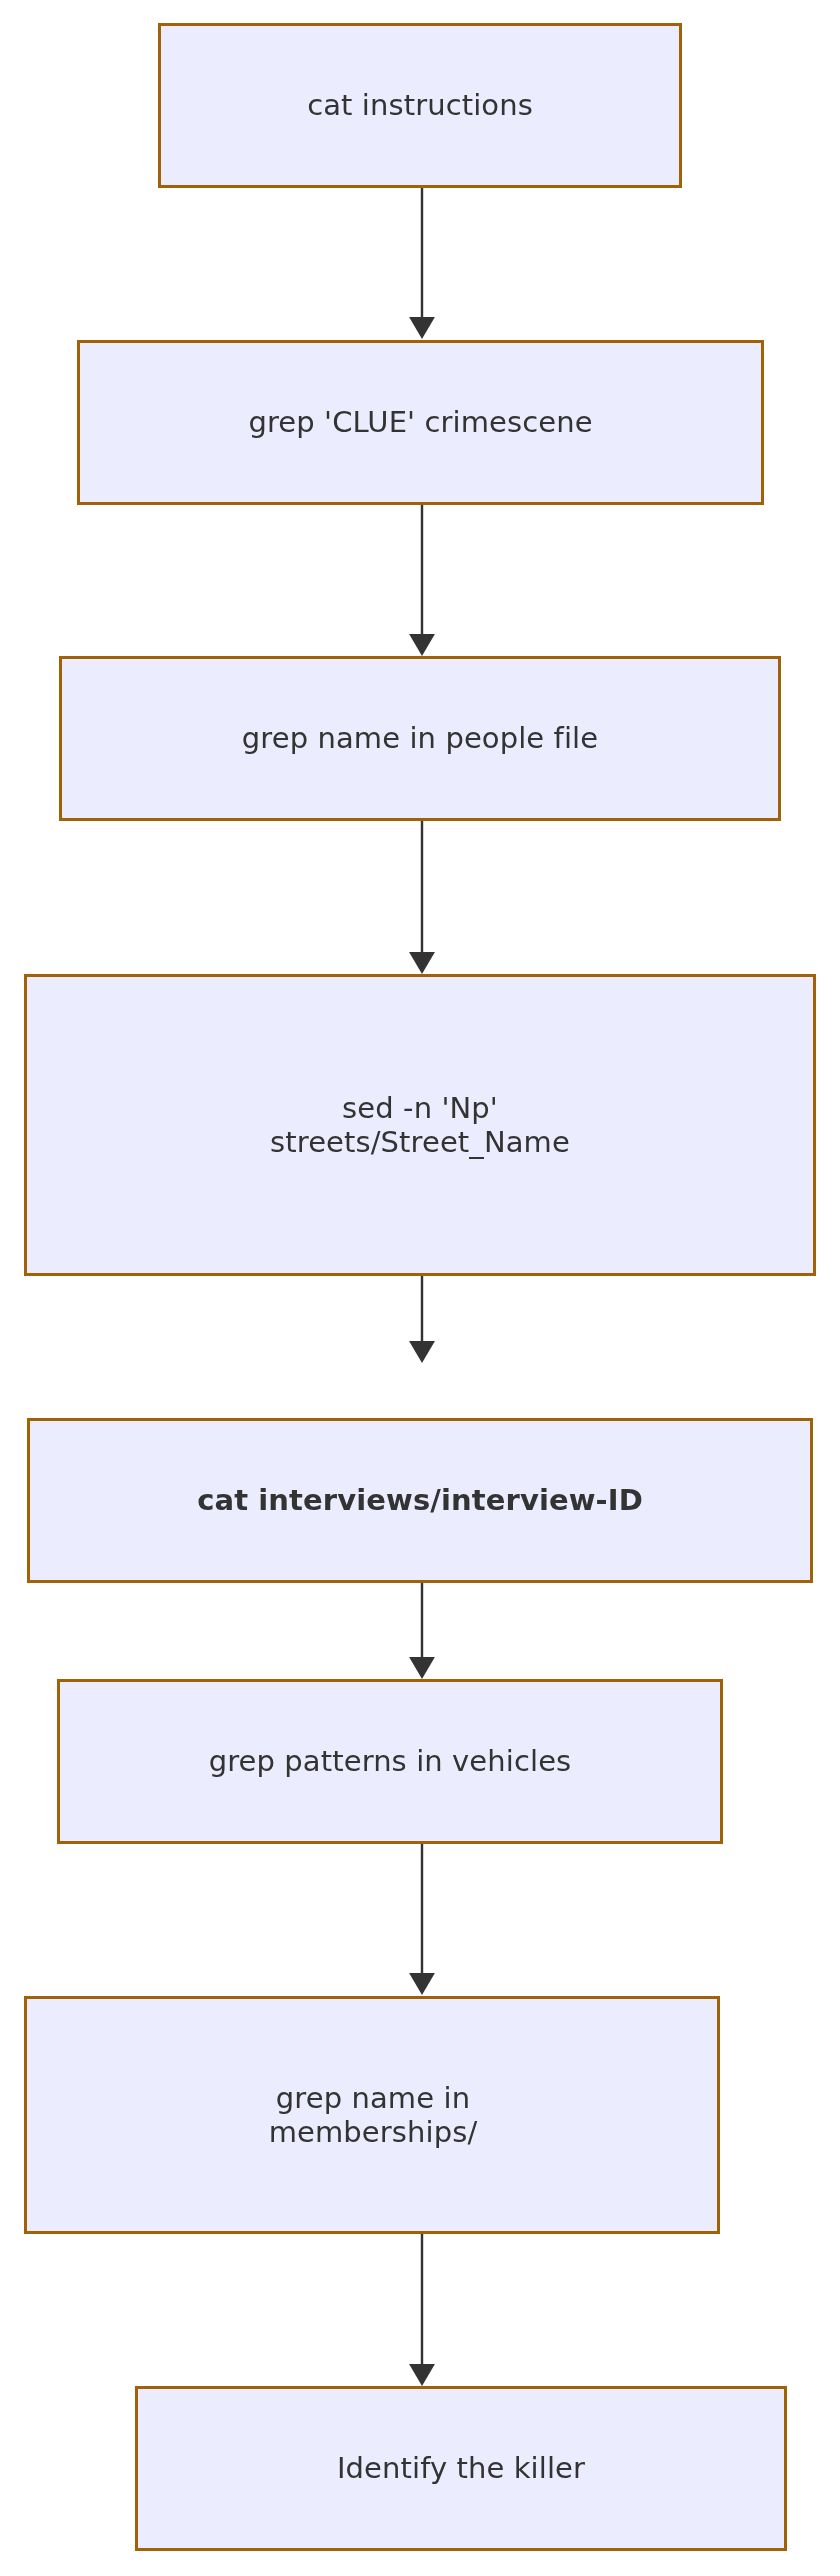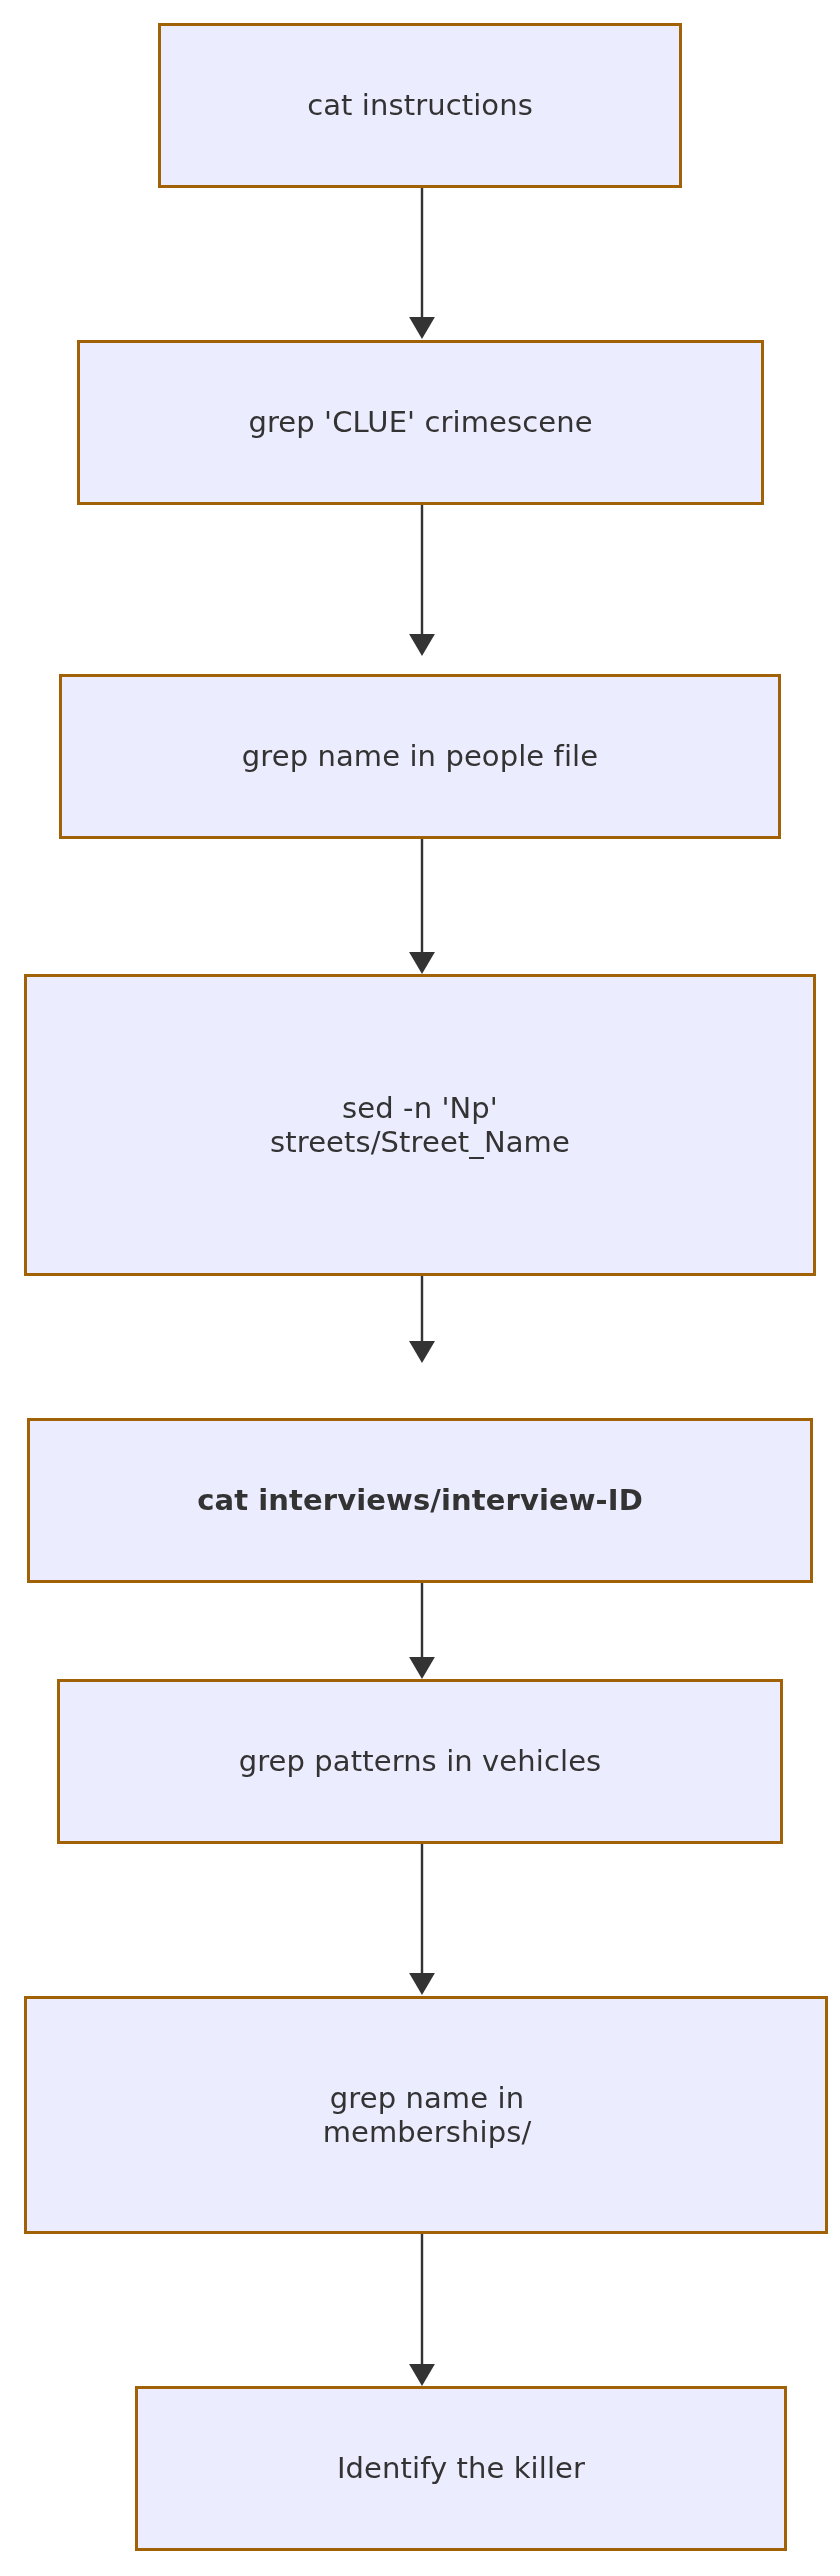--- a/index.html
+++ b/index.html
@@ -95,23 +95,23 @@
     </div>
   <div class="edge" style="left: 409px; top: 2234px; width: 26px; height: 152px;">
       <svg width="26" height="152" viewBox="0 0 34 200">
         <line class="edge-line" x1="17" y1="0" x2="17" y2="175"></line>
         <polygon class="edge-head" points="0,171 34,171 17,200"></polygon>
       </svg>
     </div>
 
   <div class="node" style="left: 158px; top: 23px; width: 524px; height: 165px;">cat instructions</div>
   <div class="node" style="left: 77px; top: 340px; width: 687px; height: 165px;">grep 'CLUE' crimescene</div>
-  <div class="node" style="left: 59px; top: 656px; width: 722px; height: 165px; margin-top: 18px;">grep name in people file</div>
+  <div class="node" style="left: 59px; top: 656px; width: 722px; height: 165px;">grep name in people file</div>
   <div class="node" style="left: 24px; top: 974px; width: 792px; height: 302px;">sed -n 'Np'
 streets/Street_Name</div>
   <div class="node" style="left: 27px; top: 1418px; width: 786px; height: 165px; font-weight: bold;">cat interviews/interview-ID</div>
-  <div class="node" style="left: 57px; top: 1679px; width: 726px; height: 165px; text-align: right;">grep patterns in vehicles</div>
-  <div class="node" style="left: 24px; top: 1996px; width: 804px; height: 238px; padding-left: 8px;">grep name in
+  <div class="node" style="left: 57px; top: 1679px; width: 666px; height: 165px; text-align: right;">grep patterns in vehicles</div>
+  <div class="node" style="left: 24px; top: 1996px; width: 696px; height: 238px; padding-left: 8px;">grep name in
 memberships/</div>
   <div class="node" style="left: 135px; top: 2386px; width: 652px; height: 165px;">Identify the killer</div>
 
 </div>
 
 
 </body></html>

